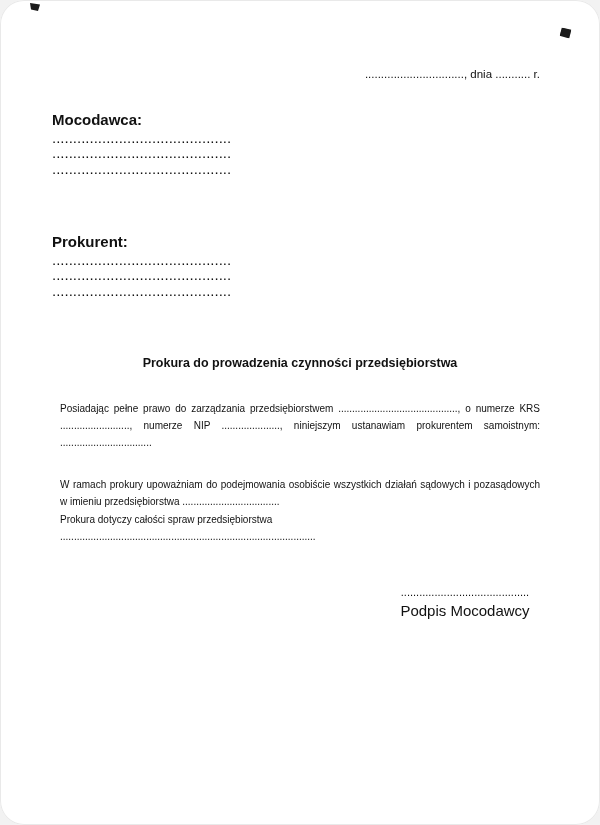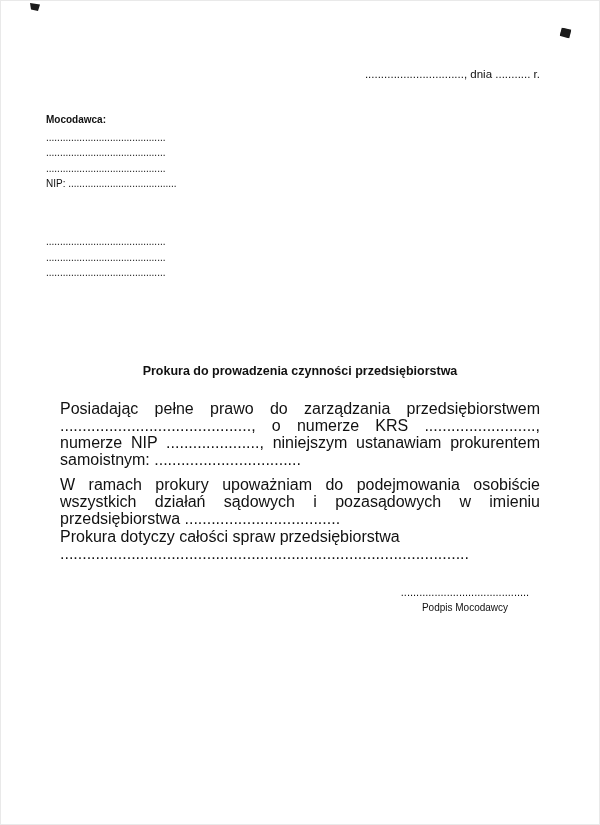--- a/index.html
+++ b/index.html
@@ -10,20 +10,21 @@
   }
   .page {
     position: relative;
     width: 600px;
     height: 825px;
     margin: 0 auto;
     background: #ffffff;
     box-shadow: inset 0 0 0 1px #e9e9e9;
     color: #111111;
     overflow: hidden;
+    border-radius: 24px;
   }
   .scan-mark {
     position: absolute;
     background: #1b1b1b;
   }
   .scan-mark.tl {
     left: 30px;
     top: 3px;
     width: 10px;
     height: 8px;
@@ -40,90 +41,90 @@
   .date-line {
     position: absolute;
     top: 68px;
     right: 60px;
     font-size: 11.5px;
     text-align: right;
     white-space: nowrap;
   }
   .block {
     position: absolute;
-    left: 46px;
-    font-size: 10px;
+    left: 52px;
+    font-size: 15px;
     line-height: 15.5px;
   }
   .block .label {
     font-weight: bold;
     margin-bottom: 2px;
   }
   .mocodawca { top: 112px; }
   .prokurent { top: 234px; }
   .fill-line { white-space: nowrap; }
   .title {
     position: absolute;
     top: 356px;
     left: 60px;
     right: 60px;
-    margin: 8px;
+    margin: 0;
     text-align: center;
     font-size: 12.5px;
     font-weight: bold;
   }
   .para {
     position: absolute;
     left: 60px;
     right: 60px;
     margin: 0;
-    font-size: 16px;
+    font-size: 10px;
     line-height: 17px;
     text-align: justify;
     word-break: break-word;
   }
   .p1 { top: 400px; }
   .p2 { top: 476px; }
-  .p3 { top: 511px; text-align: left; margin-top: 17px; }
+  .p3 { top: 511px; text-align: left; }
   .p3 .dotted { white-space: nowrap; overflow: hidden; }
   .signature {
     position: absolute;
     top: 586px;
     right: 60px;
     width: 150px;
     text-align: center;
   }
   .signature .sig-dots {
     font-size: 11px;
     white-space: nowrap;
   }
   .signature .sig-label {
     margin-top: 4px;
-    font-size: 10px;
+    font-size: 15px;
   }
 </style>
 </head>
 <body>
 
 <div class="page">
 
   <div class="scan-mark tl"></div>
   <div class="scan-mark tr"></div>
 
   <div class="date-line">..............................., dnia ........... r.</div>
 
   <div class="block mocodawca">
     <div class="label">Mocodawca:</div>
     <div class="fill-line">...........................................</div>
     <div class="fill-line">...........................................</div>
     <div class="fill-line">...........................................</div>
-    <div class="fill-line">NIP: .......................................</div>
   </div>
 
   <div class="block prokurent">
+    <div class="label">Prokurent:</div>
     <div class="fill-line">...........................................</div>
     <div class="fill-line">...........................................</div>
     <div class="fill-line">...........................................</div>
   </div>
 
   <h1 class="title">Prokura do prowadzenia czynności przedsiębiorstwa</h1>
 
   <p class="para p1">Posiadając pełne prawo do zarządzania przedsiębiorstwem ..........................................., o numerze KRS ........................., numerze NIP ....................., niniejszym ustanawiam prokurentem samoistnym: .................................</p>
 
   <p class="para p2">W ramach prokury upoważniam do podejmowania osobiście wszystkich działań sądowych i pozasądowych w imieniu przedsiębiorstwa ...................................</p>

